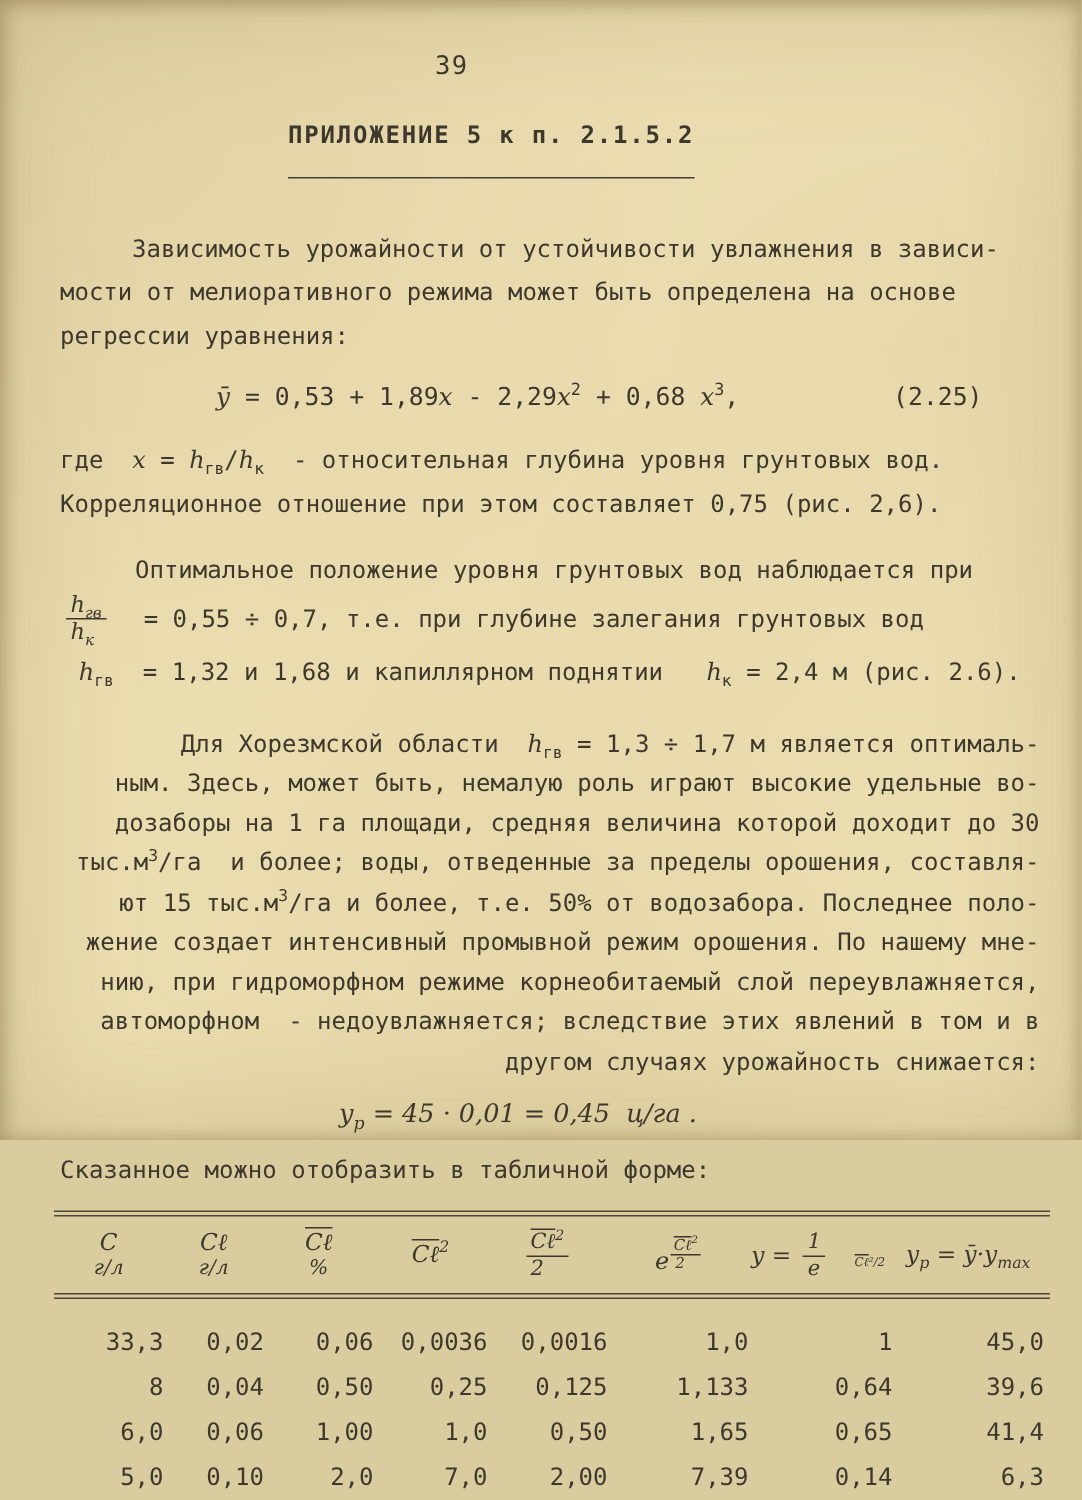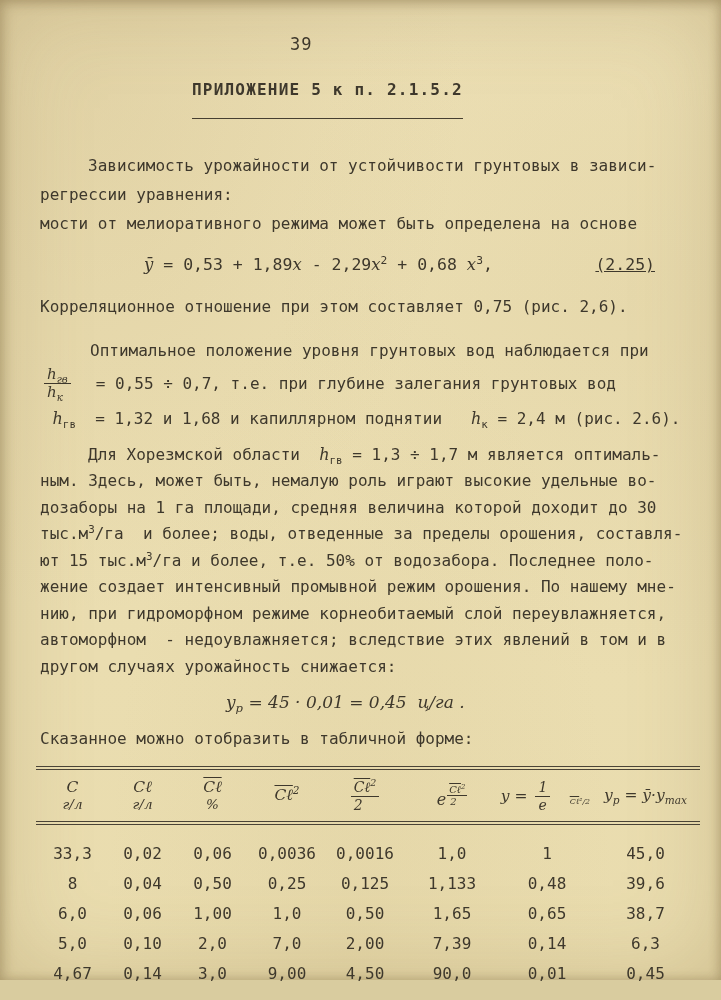--- a/index.html
+++ b/index.html
@@ -2,21 +2,21 @@
 <html><head>
 <meta charset="utf-8">
 <style>
   html,body{margin:0;padding:0;}
   body{
     width:721px;height:1000px;overflow:hidden;
     font-family:"DejaVu Sans Mono",monospace;
     background:#d9cc9f;
   }
   .page{
-    position:relative;width:721px;height:980px;box-sizing:border-box;
+    position:relative;width:721px;height:760px;box-sizing:border-box;
     padding:34px 28px 0 40px;
     color:#3e382c;
     background:
       radial-gradient(ellipse at 12% 8%, rgba(186,164,112,.20), transparent 42%),
       radial-gradient(ellipse at 88% 30%, rgba(200,182,130,.14), transparent 40%),
       radial-gradient(ellipse at 50% 95%, rgba(196,176,124,.12), transparent 50%),
       linear-gradient(#ecdfb4,#e9dcae);
     box-shadow:
       inset 0 0 90px rgba(140,115,65,.28),
       inset 5px 0 12px rgba(110,90,50,.22),
@@ -29,28 +29,28 @@
     font-size:16px;letter-spacing:1.2px;font-weight:bold;
     border-bottom:1.6px solid #463f31;padding-bottom:19px;
     white-space:pre;
   }
   .para{margin:0;font-size:16px;}
   .tline{white-space:pre;line-height:29px;}
   .lh26 .tline{line-height:26.5px;}
   .indent-first .tline:first-child{text-indent:48px;}
   .p1{margin-top:32px;}
   .p2{margin-top:14px;}
-  .p4{margin-top:10px;}
+  .p4{margin-top:22px;text-align:right;}
   sup{font-size:0.68em;line-height:0;}
   sub{font-size:0.68em;line-height:0;}
   i{font-family:"DejaVu Serif",serif;font-style:italic;}
   .ov{text-decoration:overline;}
   .formula{display:flex;align-items:baseline;margin-top:14px;font-size:16.5px;line-height:26px;}
   .fexpr{margin-left:104px;white-space:pre;}
-  .feq{margin-left:auto;margin-right:38px;text-decoration:underline;}
+  .feq{margin-left:auto;margin-right:38px;}
   .p3{margin-top:16px;font-size:16px;}
   .p3 .l1{white-space:pre;line-height:27px;text-indent:50px;margin-top:11px;}
   .p3 .l2{display:flex;align-items:center;line-height:27px;margin-top:2px;}
   .p3 .l2 .rest{white-space:pre;margin-left:25px;}
   .p3 .l3{white-space:pre;line-height:27px;margin-top:3px;text-align:center;}
   .frac{display:inline-flex;flex-direction:column;align-items:flex-start;vertical-align:middle;}
   .frac .fn{border-bottom:1.6px solid currentColor;padding:0 3px;line-height:1.15;}
   .frac .fd{line-height:1.15;padding:0 3px;font-style:italic;}
   .mfrac{font-family:"DejaVu Serif",serif;font-style:italic;font-size:15px;margin-left:4px;}
   .formula2{margin:10px 0 0 186px;font-size:17px;white-space:pre;
@@ -70,45 +70,46 @@
   .th .hfrac{font-size:14px;}
   .th .erow{display:inline-flex;align-items:flex-start;}
   .th .erow .ebase{font-size:16px;margin-top:6px;}
   .th .sup-frac{font-size:10px;margin-left:1px;}
   .th .sup-frac .fn{border-bottom:1px solid currentColor;padding:0 2px;}
   .th .yrow{display:inline-flex;align-items:center;white-space:pre;}
   .th .yrow .hfrac{margin-left:3px;}
   .th .dsup{font-size:8px;margin-left:23px;}
   .tbody{padding-top:14px;}
   .trow{display:grid;grid-template-columns:var(--cols);line-height:30px;font-size:16px;}
-  .td{text-align:center;white-space:pre;}
+  .td{text-align:right;white-space:pre;}
 </style>
 </head>
 <body>
 
 <div class="page">
 
   <div class="pageno">39</div>
 
   <div>
     <div class="heading">ПРИЛОЖЕНИЕ 5 к п. 2.1.5.2</div>
   </div>
 
   <div class="para p1 indent-first">
-      <div class="tline">Зависимость урожайности от устойчивости грунтовых в зависи-</div>
+      <div class="tline">Зависимость урожайности от устойчивости увлажнения в зависи-</div>
+      <div class="tline">мости от мелиоративного режима может быть определена на основе</div>
       <div class="tline">регрессии уравнения:</div>
-      <div class="tline">мости от мелиоративного режима может быть определена на основе</div>
     </div>
 
   <div class="formula">
     <span class="fexpr"><i>ȳ</i> = 0,53 + 1,89<i>x</i> - 2,29<i>x</i><sup>2</sup> + 0,68 <i>x</i><sup>3</sup>,</span>
     <span class="feq">(2.25)</span>
   </div>
 
   <div class="para p2">
+      <div class="tline">где  <i>x</i> = <i>h</i><sub>гв</sub>/<i>h</i><sub>к</sub>  - относительная глубина уровня грунтовых вод.</div>
       <div class="tline">Корреляционное отношение при этом составляет 0,75 (рис. 2,6).</div>
     </div>
 
   <div class="p3">
     <div class="l1">Оптимальное положение уровня грунтовых вод наблюдается при</div>
     <div class="l2">
       <span class="frac mfrac">
         <span class="fn">h<sub>гв</sub></span>
         <span class="fd">h<sub>к</sub></span>
       </span>
@@ -189,32 +190,32 @@
           <div class="td">1</div>
           <div class="td">45,0</div>
         </div>
         <div class="trow">
           <div class="td">8</div>
           <div class="td">0,04</div>
           <div class="td">0,50</div>
           <div class="td">0,25</div>
           <div class="td">0,125</div>
           <div class="td">1,133</div>
-          <div class="td">0,48</div>
+          <div class="td">0,64</div>
           <div class="td">39,6</div>
         </div>
         <div class="trow">
           <div class="td">6,0</div>
           <div class="td">0,06</div>
           <div class="td">1,00</div>
           <div class="td">1,0</div>
           <div class="td">0,50</div>
           <div class="td">1,65</div>
           <div class="td">0,65</div>
-          <div class="td">38,7</div>
+          <div class="td">41,4</div>
         </div>
         <div class="trow">
           <div class="td">5,0</div>
           <div class="td">0,10</div>
           <div class="td">2,0</div>
           <div class="td">7,0</div>
           <div class="td">2,00</div>
           <div class="td">7,39</div>
           <div class="td">0,14</div>
           <div class="td">6,3</div>

